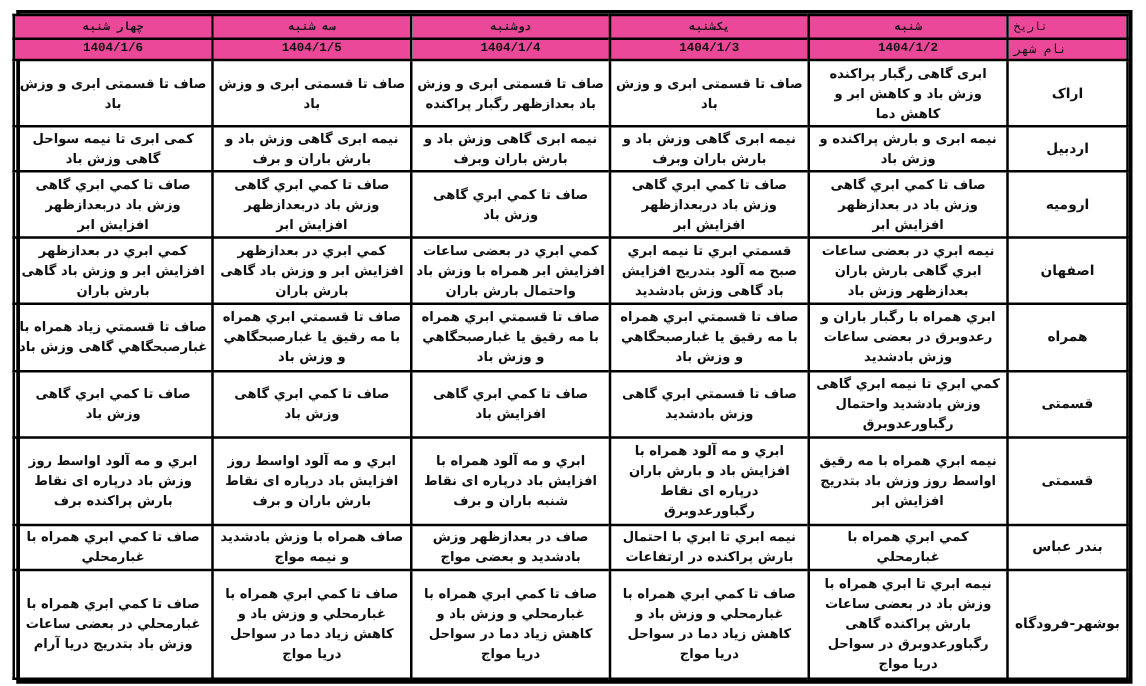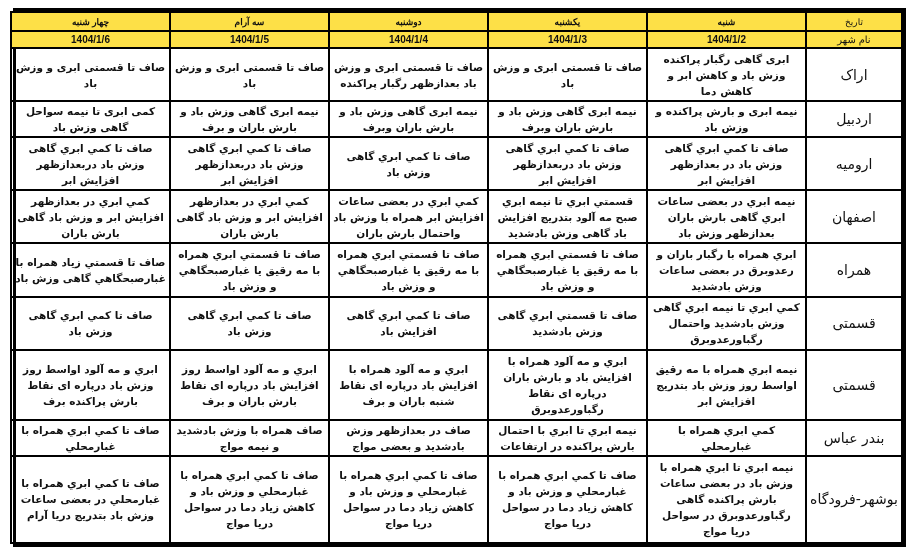--- a/index.html
+++ b/index.html
@@ -34,43 +34,43 @@
     col.c-day { width: 159px; }
     td {
       border: 2px solid #000;
       text-align: center;
       vertical-align: middle;
       padding: 0 3px;
       color: #111;
       overflow: hidden;
     }
     tr.hdr td {
-      background: #fde047;
-      font-family: Liberation Sans, sans-serif;
+      background: #ec4899;
+      font-family: Liberation Mono, monospace;
       font-weight: bold;
       font-size: 9px;
       height: 17px;
       padding: 0 4px;
     }
     tr.hdr td.label {
-      text-align: center;
+      text-align: left;
       font-weight: normal;
       font-size: 9px;
       margin-top: 20px;
     }
     tr.hdr.dates td { height: 15px; font-size: 10px; }
     tr.row td {
       font-family: "DejaVu Sans", sans-serif;
       font-size: 10.5px;
       line-height: 16px;
       font-weight: bold;
     }
     tr.row td.city {
-      font-weight: normal;
-      font-size: 14px;
+      font-weight: bold;
+      font-size: 11px;
     }
   </style>
 </head>
 <body>
 
 <div class="table-wrap">
   <table>
     <colgroup>
       <col class="c-city">
         <col class="c-day">
@@ -78,21 +78,21 @@
         <col class="c-day">
         <col class="c-day">
         <col class="c-day">
     </colgroup>
     <tbody>
       <tr class="hdr">
         <td class="label">تاریخ</td>
         <td>شنبه</td>
         <td>یکشنبه</td>
         <td>دوشنبه</td>
-        <td>سه آرام</td>
+        <td>سه شنبه</td>
         <td>چهار شنبه</td>
       </tr>
       <tr class="hdr dates">
         <td class="label">نام شهر</td>
         <td>1404/1/2</td>
         <td>1404/1/3</td>
         <td>1404/1/4</td>
         <td>1404/1/5</td>
         <td>1404/1/6</td>
       </tr>

